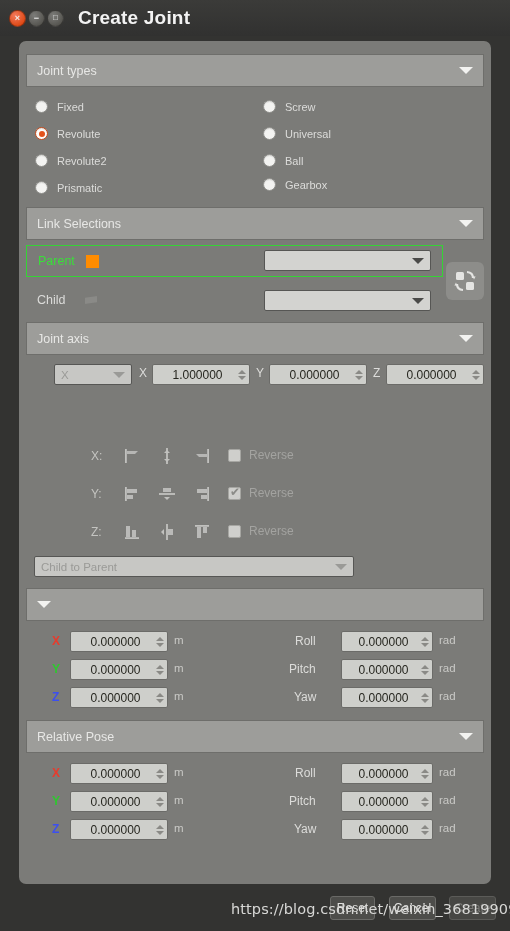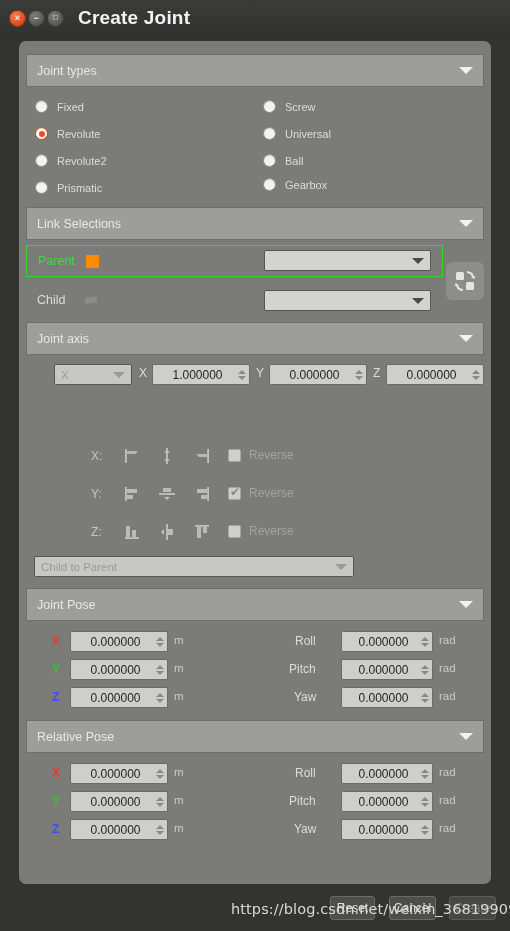--- a/index.html
+++ b/index.html
@@ -357,21 +357,20 @@
     <span class="chk" style="left:202px; top:95px;"></span>
     <span class="chk-label" style="left:223px; top:94px;">Reverse</span>
 
     <div class="combo disabled" style="left:8px; top:126px; width:320px;">
       <span class="ctext">Child to Parent</span>
       <span class="carr"></span>
     </div>
   </div>
 
   <div class="sec-head" style="left:26px; top:588px; width:458px;">
-    <span class="lbl">Joint Pose</span>
     <span class="caret"></span>
   </div>
   <div class="sec-body" style="left:26px; top:621px; width:458px; height:99px;">
 
     <span class="axlabel x" style="left:26px; top:13px;">X</span>
     <div class="spin" style="left:44px; top:10px; width:98px;">
       <span class="val">0.000000</span>
       <span class="arrows">
           <i class="ar-up"></i>
           <i class="ar-dn"></i>

